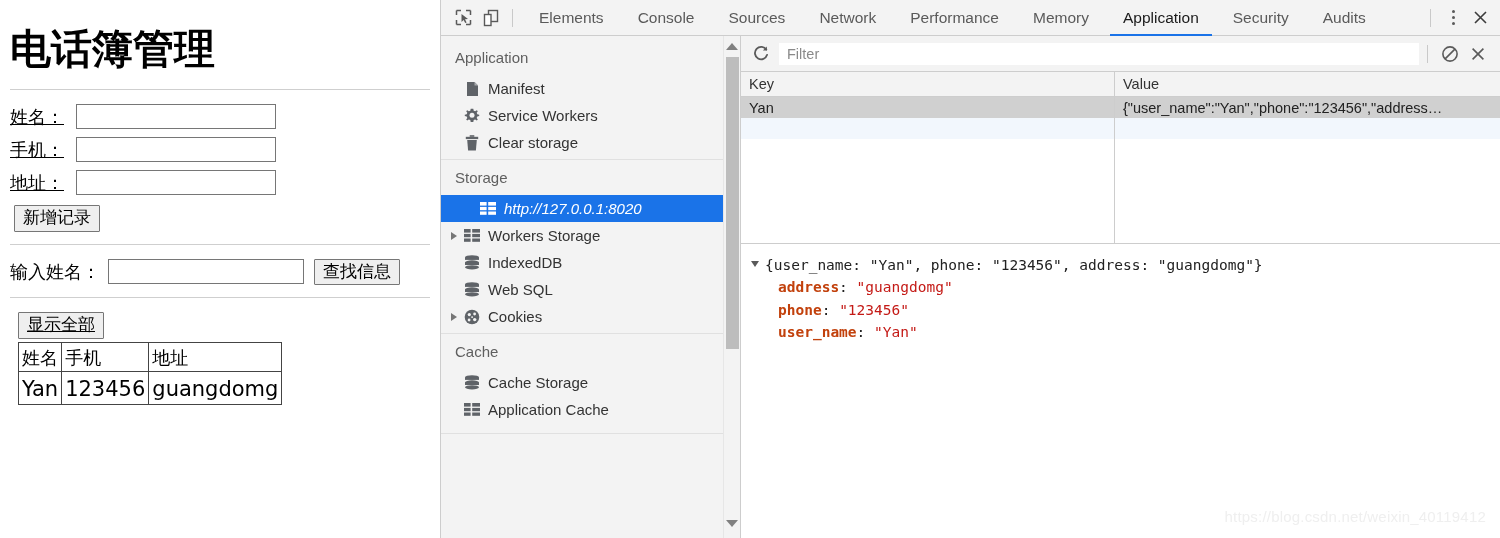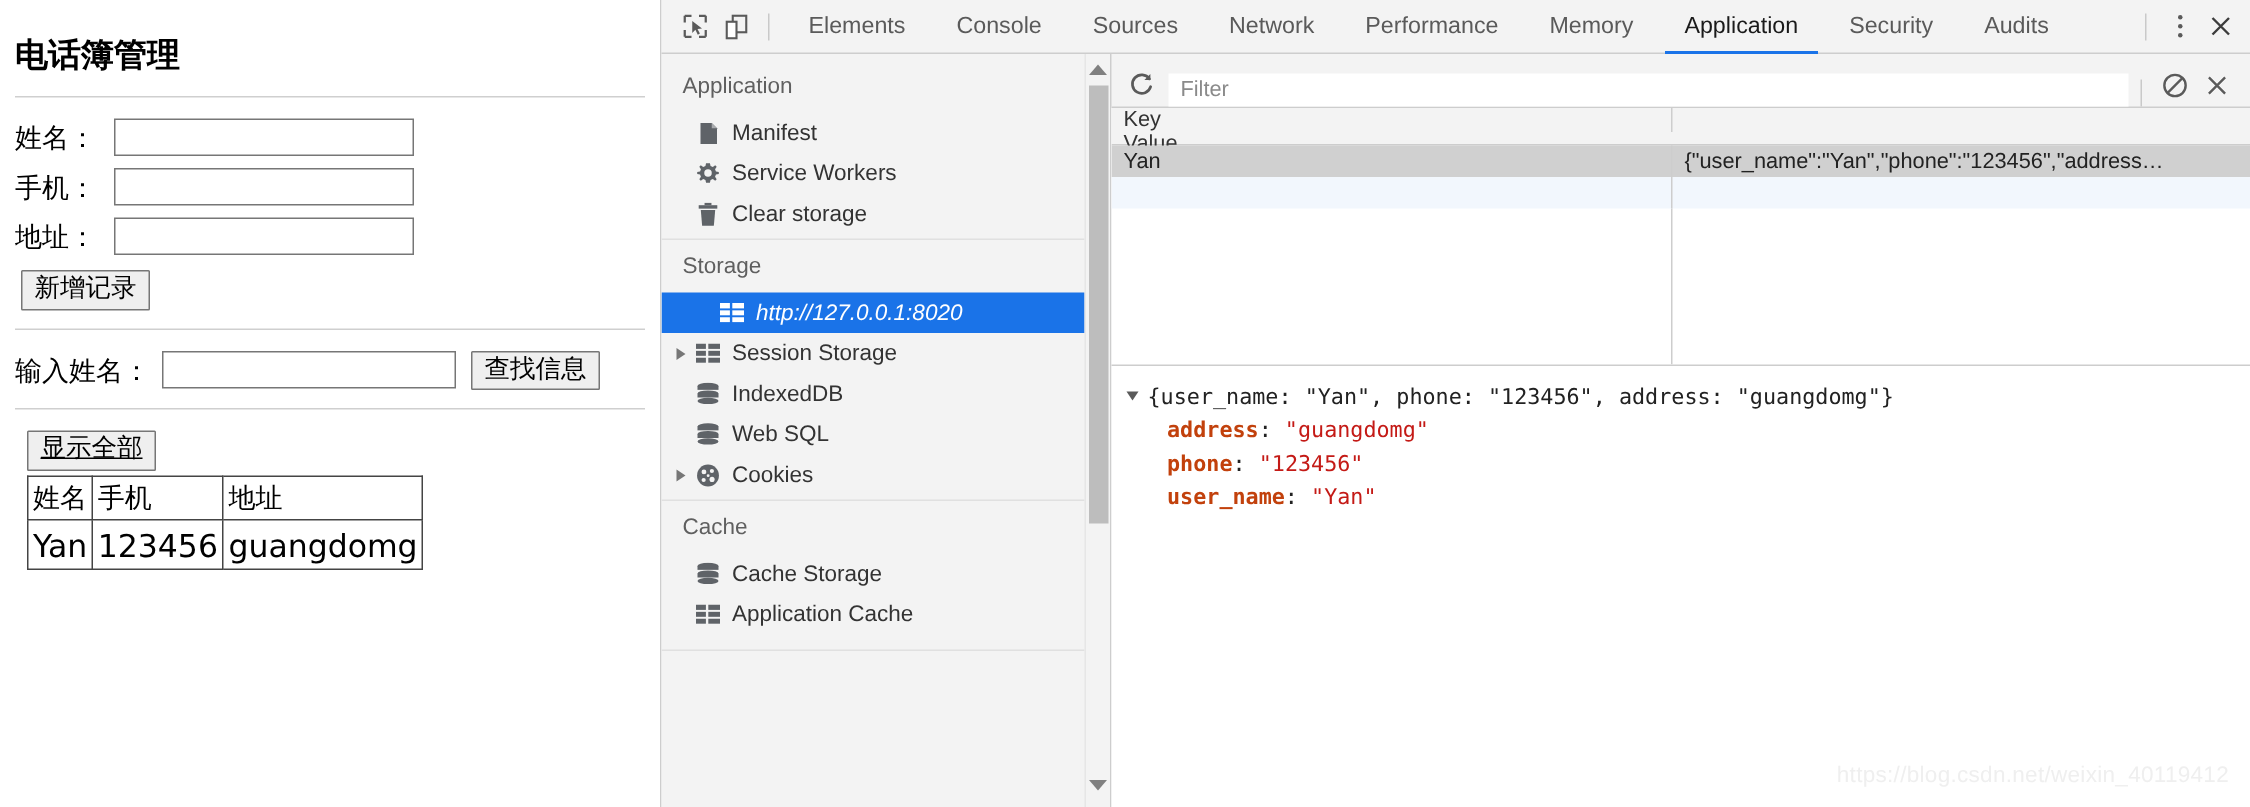--- a/index.html
+++ b/index.html
@@ -23,40 +23,41 @@
     width: 440px;
     height: 538px;
     background: #ffffff;
     position: relative;
     overflow: hidden;
     padding: 0;
   }
   .page-inner { padding: 8px 8px 0 8px; }
 
   .page-title {
-    font-size: 22px;
+    font-size: 41px;
     font-weight: bold;
     color: #000;
     margin: 14px 0 0 2px;
     letter-spacing: 0px;
     font-family: "DejaVu Sans", "Liberation Sans", sans-serif;
   }
   hr.rule {
     border: none;
     border-top: 1px solid #cfcfcf;
     margin: 12px 2px 14px 2px;
     height: 0;
   }
   .form-row {
     display: flex;
     align-items: center;
     margin: 0 0 8px 2px;
     font-size: 18px;
     color: #000;
     font-family: "DejaVu Sans", "Liberation Sans", sans-serif;
+    text-decoration: underline;
   }
   .form-row .lbl { width: 66px; white-space: nowrap; }
   .txt-input {
     width: 200px;
     height: 25px;
     border: 1px solid #767676;
     background: #fff;
     outline: none;
     font-size: 14px;
     padding: 1px 3px;
@@ -256,21 +257,21 @@
     flex: 1;
     display: flex;
     flex-direction: column;
     background: #fff;
     min-width: 0;
   }
   .filter-bar {
     height: 36px; min-height: 36px;
     background: #f3f3f3;
     border-bottom: 1px solid #cdcdcd;
-    display: flex; align-items: flex-end;
+    display: flex; align-items: center;
     padding: 0 8px 0 6px;
   }
   .refresh-btn {
     width: 28px; height: 28px;
     display: flex; align-items: center; justify-content: center;
     cursor: default;
   }
   .filter-input {
     flex: 1;
     height: 22px;
@@ -299,21 +300,20 @@
     overflow: hidden;
     position: relative;
   }
   .grid-head {
     display: flex;
     height: 25px; min-height: 25px;
     background: #f3f3f3;
     border-bottom: 1px solid #cdcdcd;
     font-size: 14.5px;
     color: #333;
-    flex-direction: column;
   }
   .gh-cell {
     display: flex; align-items: center;
     padding-left: 8px;
     cursor: default;
   }
   .gh-cell.key { width: 374px; min-width: 374px; border-right: 1px solid #cdcdcd; }
   .gh-cell.val { flex: 1; }
   .grid-row {
     display: flex;
@@ -532,21 +532,21 @@
           <span class="ticon">
             <svg width="16" height="13" viewBox="0 0 16 13">
               <rect x="0" y="0" width="6.6" height="3.6" fill="#5f6368"></rect>
               <rect x="8.2" y="0" width="7.8" height="3.6" fill="#5f6368"></rect>
               <rect x="0" y="4.9" width="6.6" height="3.3" fill="#5f6368"></rect>
               <rect x="8.2" y="4.9" width="7.8" height="3.3" fill="#5f6368"></rect>
               <rect x="0" y="9.5" width="6.6" height="3.3" fill="#5f6368"></rect>
               <rect x="8.2" y="9.5" width="7.8" height="3.3" fill="#5f6368"></rect>
             </svg>
           </span>
-          <span class="tree-label">Session Storage</span>
+          <span class="tree-label">Workers Storage</span>
         </div>
 
         <div class="tree-item">
           <span class="tw spacer"></span>
           <span class="ticon">
             <svg width="16" height="15" viewBox="0 0 16 15">
               <ellipse cx="8" cy="2.3" rx="7" ry="2.1" fill="#5f6368"></ellipse>
               <rect x="1" y="2.3" width="14" height="2.6" fill="#5f6368"></rect>
               <ellipse cx="8" cy="7.4" rx="7" ry="2.1" fill="#5f6368"></ellipse>
               <rect x="1" y="7.4" width="14" height="2.6" fill="#5f6368"></rect>

